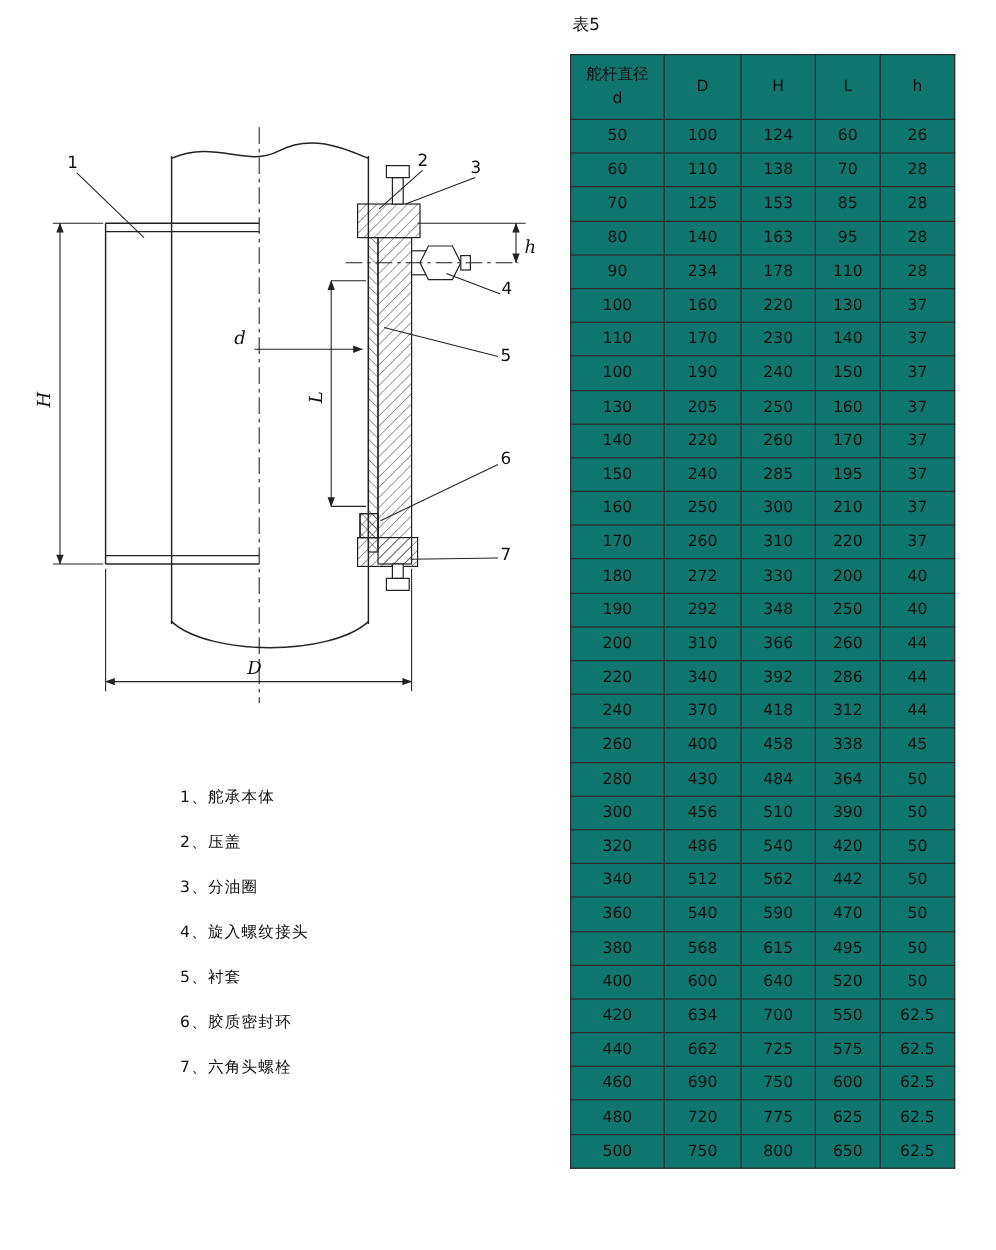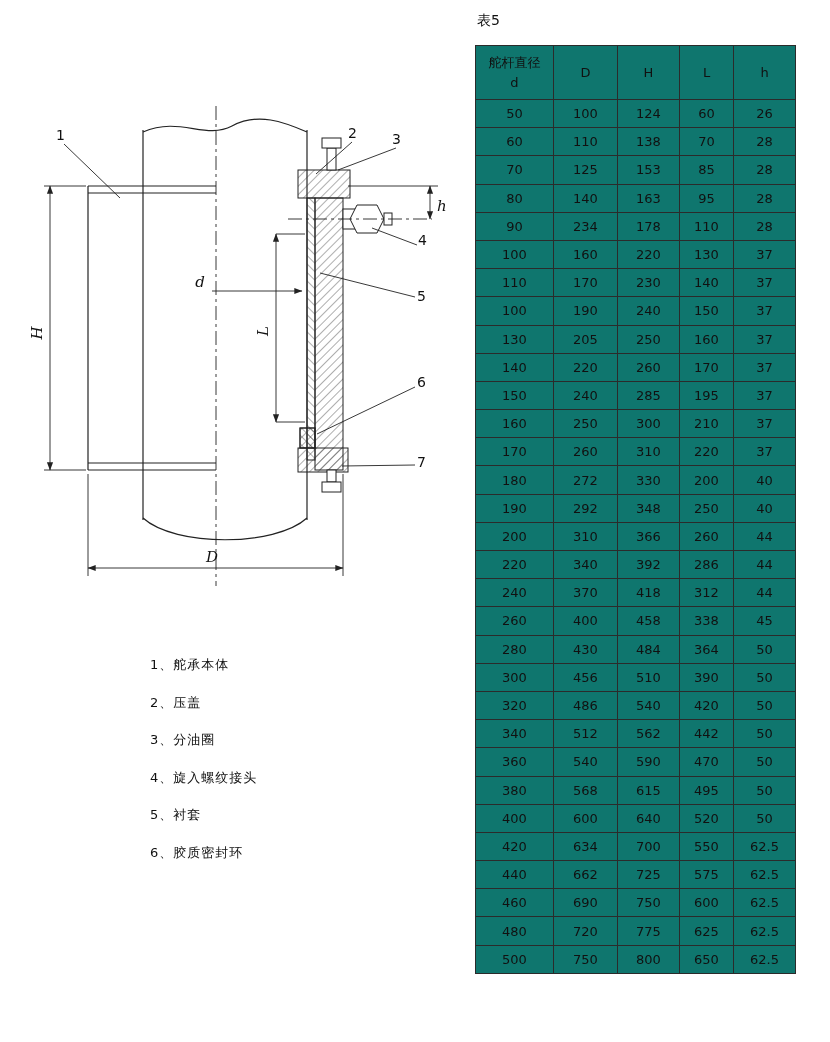--- a/index.html
+++ b/index.html
@@ -130,20 +130,21 @@
     </g>
   </svg>
 
   <div class="legend">
       <div class="legend-item">1、舵承本体</div>
       <div class="legend-item">2、压盖</div>
       <div class="legend-item">3、分油圈</div>
       <div class="legend-item">4、旋入螺纹接头</div>
       <div class="legend-item">5、衬套</div>
       <div class="legend-item">6、胶质密封环</div>
+      <div class="legend-item">7、六角头螺栓</div>
     </div>
 
   <div class="table-label">表5</div>
 
   <table class="dim-table">
     <colgroup>
       <col style="width:78px">
         <col style="width:64px">
         <col style="width:62px">
         <col style="width:54px">

